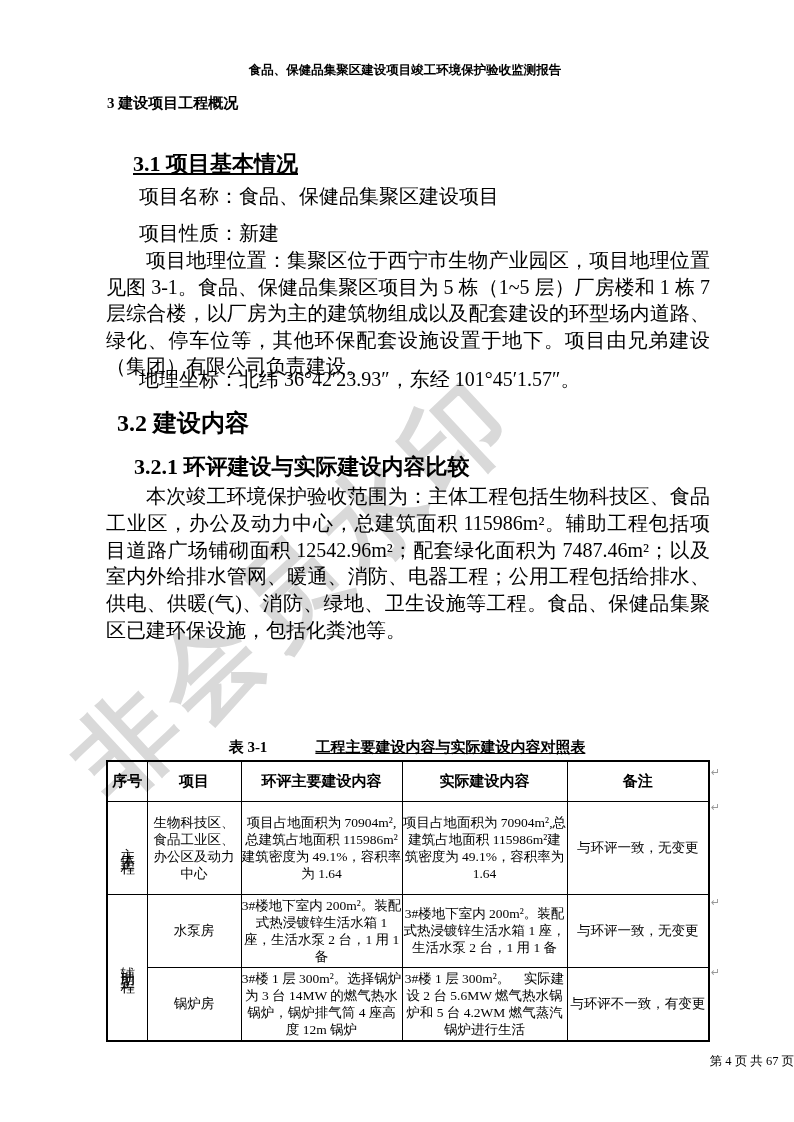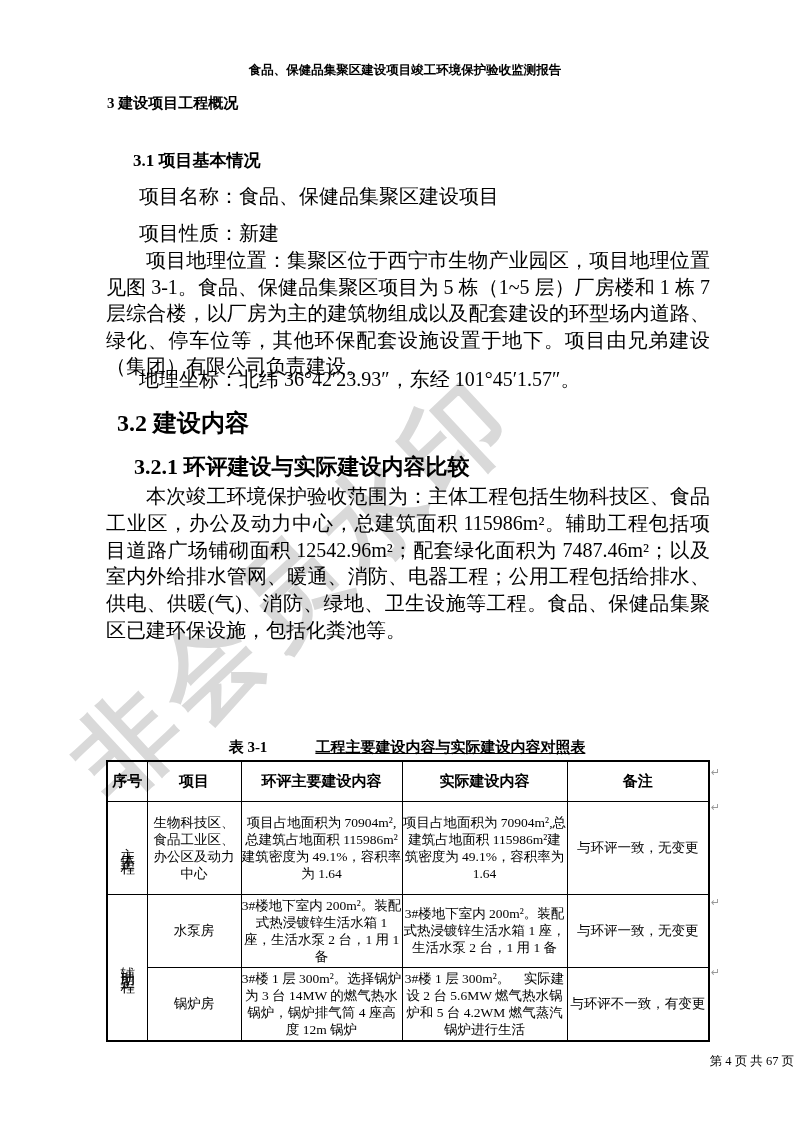--- a/index.html
+++ b/index.html
@@ -22,21 +22,21 @@
     letter-spacing: 10px; white-space: nowrap;
     color: #d9d9d9;
     transform: rotate(-43deg);
     transform-origin: center center;
     font-family: "Liberation Sans", "DejaVu Sans", sans-serif;
     user-select: none;
   }
 
   .doc-header { top:62px; left:0; width:794px; text-align:center; font-size:12.5px; font-weight:bold;margin-left:8px; }
   .h1   { top:94px;  left:107px; font-size:15px;   font-weight:bold; }
-  .h2a  { top:149px; left:133px; font-size:17px;   font-weight:bold; }
+  .h2a  { top:149px; left:133px; font-size:22px;   font-weight:bold;text-decoration:underline; }
   .h2b  { top:407px; left:117px; font-size:24px;   font-weight:bold; }
   .h3a  { top:452px; left:134px; font-size:22px; font-weight:bold; }
 
   .para { left:106px; width:604px; font-size:20px; line-height:26.5px; text-align:justify; }
   .ind  { text-indent:2em; }
   .p-name   { top:183px; left:139px; width:571px; }
   .p-nature { top:220px; left:139px; width:571px; }
   .p-loc    { top:247px; }
   .p-coord  { top:366px; left:139px; width:571px; }
   .p1       { top:483px; line-height:26.8px; }

